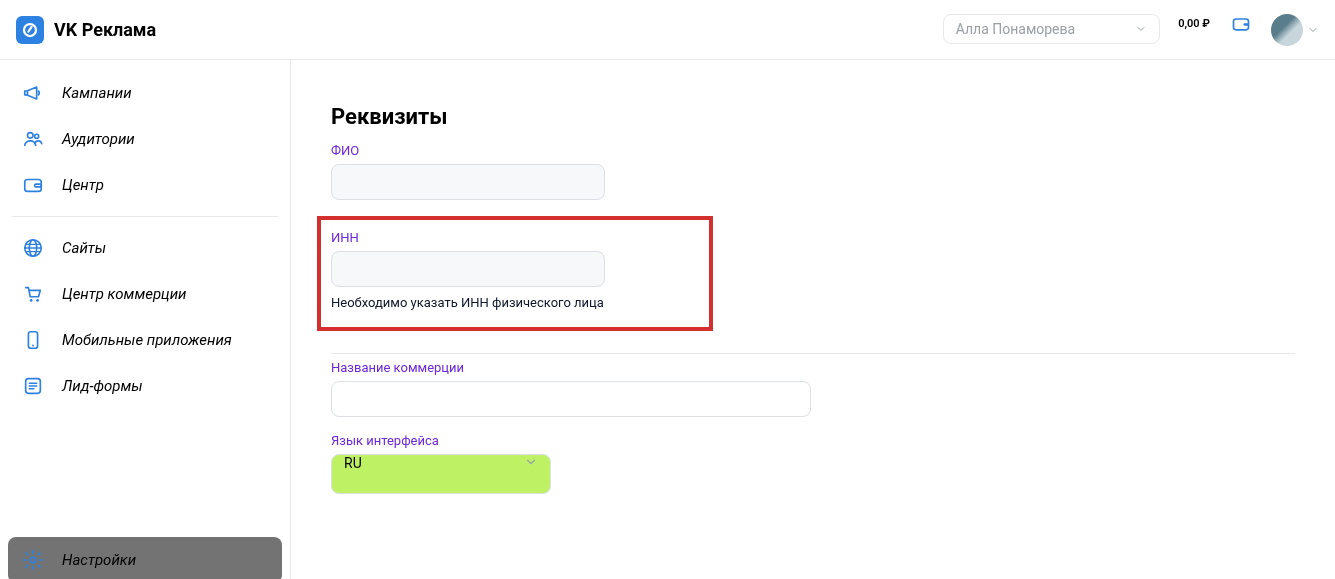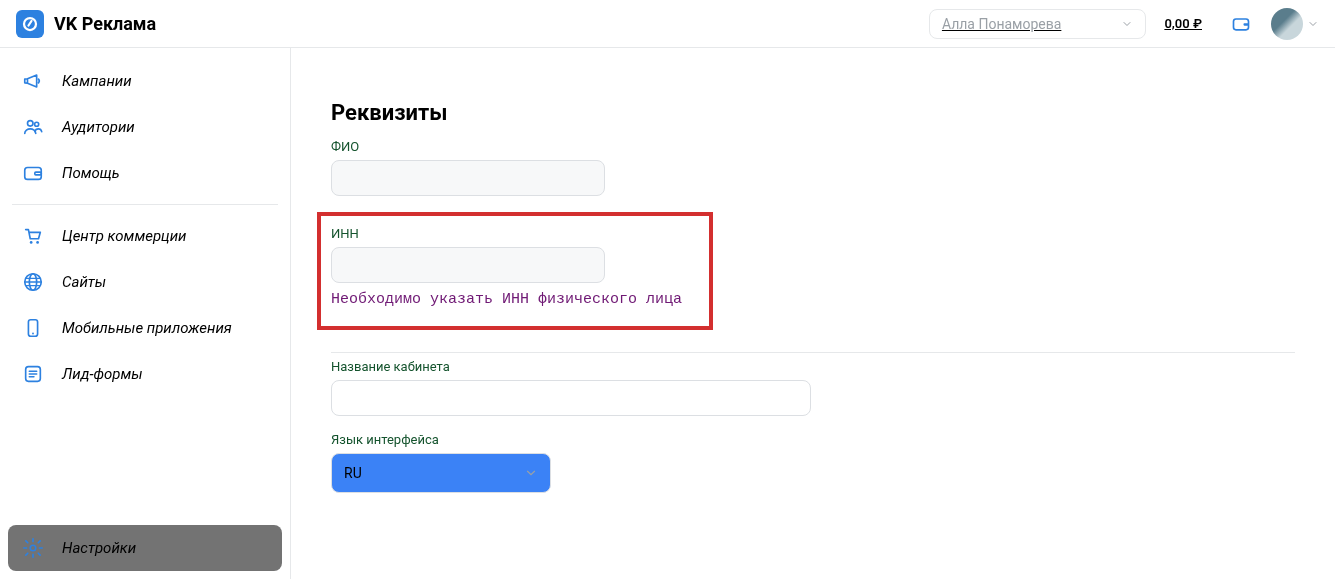--- a/index.html
+++ b/index.html
@@ -8,21 +8,21 @@
       background: #fff;
       color: #000;
       width: 1335px;
       height: 579px;
       overflow: hidden;
     }
     .header {
       display: flex;
       align-items: center;
       justify-content: space-between;
-      height: 48px;
+      height: 60px;
       padding: 0 16px;
       border-bottom: 1px solid #e6e8ea;
     }
     .header-left {
       display: flex;
       align-items: center;
       gap: 10px;
     }
     .logo-box {
       width: 28px;
@@ -33,41 +33,40 @@
       align-items: center;
       justify-content: center;
     }
     .logo-text {
       font-weight: 700;
       font-size: 18px;
       color: #000;
     }
     .header-right {
       display: flex;
-      align-items: center;
+      align-items: flex-start;
       gap: 18px;
-      text-decoration: underline;
     }
     .account-select {
       display: flex;
       align-items: center;
       gap: 60px;
       padding: 6px 12px;
       border: 1px solid #e6e8ea;
       border-radius: 8px;
       color: #9aa0a6;
       font-size: 14px;
       cursor: pointer;
     }
     .balance {
       display: flex;
       align-items: center;
-      gap: 27px;
+      gap: 19px;
       font-weight: 600;
-      font-size: 13px;
+      font-size: 11px;
     }
     .wallet-icon {
       color: #2d81e0;
     }
     .avatar {
       width: 32px;
       height: 32px;
       border-radius: 50%;
       background: linear-gradient(135deg, #5a7d8c 40%, #c8d6db 60%);
       display: inline-block;
@@ -129,69 +128,68 @@
       color: #9aa0a6;
     }
     .main {
       flex: 1;
       padding: 20px 40px 0 40px;
       overflow: hidden;
     }
     .section-title {
       font-size: 22px;
       font-weight: 700;
-      margin-top: 32px;
+      margin-top: 24px;
       margin-bottom: 14px;
     }
     .field-label {
       font-size: 13px;
-      color: #14532d;
+      color: #6d28d9;
       margin-bottom: 6px;
     }
     .field-input {
       width: 274px;
       height: 36px;
       border: 1px solid #dcdfe3;
       background: #f7f8f9;
       border-radius: 8px;
       padding: 0 10px;
       font-size: 14px;
     }
     .field-input.wide {
       width: 480px;
       background: #fff;
     }
     .help-text {
-      font-size: 15px;
-      color: #701a75;
+      font-size: 13px;
+      color: #0f172a;
       margin-top: 6px;
       line-height: 1.5;
-      font-family: Liberation Mono, monospace;
     }
     .highlight-box {
       border: 4px solid #d32f2f;
       padding: 10px 10px 14px 10px;
       margin: 16px 0 0 -14px;
       width: 396px;
     }
     .hr {
       border: none;
       border-top: 1px solid #e6e8ea;
       margin: 22px 0 0 0;
     }
     .field-block { margin-top: 6px; }
     .select-box {
       width: 220px;
       height: 40px;
       border: 1px solid #dcdfe3;
-      background: #3b82f6;
+      background: #bef264;
       border-radius: 8px;
       padding: 0 12px;
       display: flex;
-      align-items: center;
+      align-items: flex-start;
       justify-content: space-between;
       font-size: 14px;
       cursor: pointer;
     }
     svg { display: block; }
   </style>
 </head>
 <body>
 
 <div class="header">
@@ -254,44 +252,44 @@
         </span>
         <span>Аудитории</span>
       </li>
       <li class="nav-item">
         <span class="icon">
           <svg width="22" height="22" viewBox="0 0 24 24">
               <rect x="3" y="6" width="18" height="13" rx="3" stroke="#2d81e0" stroke-width="1.8" fill="none"></rect>
               <rect x="14" y="11" width="7" height="3" rx="1" stroke="#2d81e0" stroke-width="1.8" fill="none"></rect>
             </svg>
         </span>
-        <span>Помощь</span>
+        <span>Центр</span>
       </li>
     </ul>
     <div class="nav-divider"></div>
     <ul class="nav-list">
       <li class="nav-item">
         <span class="icon">
           <svg width="22" height="22" viewBox="0 0 24 24">
+              <circle cx="12" cy="12" r="9" stroke="#2d81e0" stroke-width="1.8" fill="none"></circle>
+              <ellipse cx="12" cy="12" rx="4" ry="9" stroke="#2d81e0" stroke-width="1.8" fill="none"></ellipse>
+              <path d="M3 12h18M4 8h16M4 16h16" stroke="#2d81e0" stroke-width="1.5" fill="none"></path>
+            </svg>
+        </span>
+        <span>Сайты</span>
+      </li>
+      <li class="nav-item">
+        <span class="icon">
+          <svg width="22" height="22" viewBox="0 0 24 24">
               <path d="M4 5h3l2 10h9l2-7H8" stroke="#2d81e0" stroke-width="1.8" fill="none" stroke-linecap="round" stroke-linejoin="round"></path>
               <circle cx="10" cy="19" r="1.5" fill="#2d81e0"></circle>
               <circle cx="17" cy="19" r="1.5" fill="#2d81e0"></circle>
             </svg>
         </span>
         <span>Центр коммерции</span>
-      </li>
-      <li class="nav-item">
-        <span class="icon">
-          <svg width="22" height="22" viewBox="0 0 24 24">
-              <circle cx="12" cy="12" r="9" stroke="#2d81e0" stroke-width="1.8" fill="none"></circle>
-              <ellipse cx="12" cy="12" rx="4" ry="9" stroke="#2d81e0" stroke-width="1.8" fill="none"></ellipse>
-              <path d="M3 12h18M4 8h16M4 16h16" stroke="#2d81e0" stroke-width="1.5" fill="none"></path>
-            </svg>
-        </span>
-        <span>Сайты</span>
       </li>
       <li class="nav-item">
         <span class="icon">
           <svg width="22" height="22" viewBox="0 0 24 24">
               <rect x="7" y="3" width="10" height="18" rx="2.5" stroke="#2d81e0" stroke-width="1.8" fill="none"></rect>
               <circle cx="12" cy="18" r="1" fill="#2d81e0"></circle>
             </svg>
         </span>
         <span>Мобильные приложения</span>
       </li>
@@ -330,21 +328,21 @@
     <div class="highlight-box">
       <div class="field-label">ИНН</div>
       <input class="field-input" type="text" value="" style="">
       <div class="help-text">Необходимо указать ИНН физического лица</div>
     </div>
 
     <hr class="hr">
 
 
     <div class="field-block">
-      <div class="field-label">Название кабинета</div>
+      <div class="field-label">Название коммерции</div>
       <input class="field-input wide" type="text" value="" style="">
     </div>
 
     <div class="field-block" style="margin-top:16px">
       <div class="field-label">Язык интерфейса</div>
       <div class="select-box">
         <span>RU</span>
         <span>
           <svg width="14" height="14" viewBox="0 0 24 24">
               <path d="M6 9l6 6 6-6" stroke="#9aa0a6" stroke-width="2" fill="none" stroke-linecap="round"></path>

